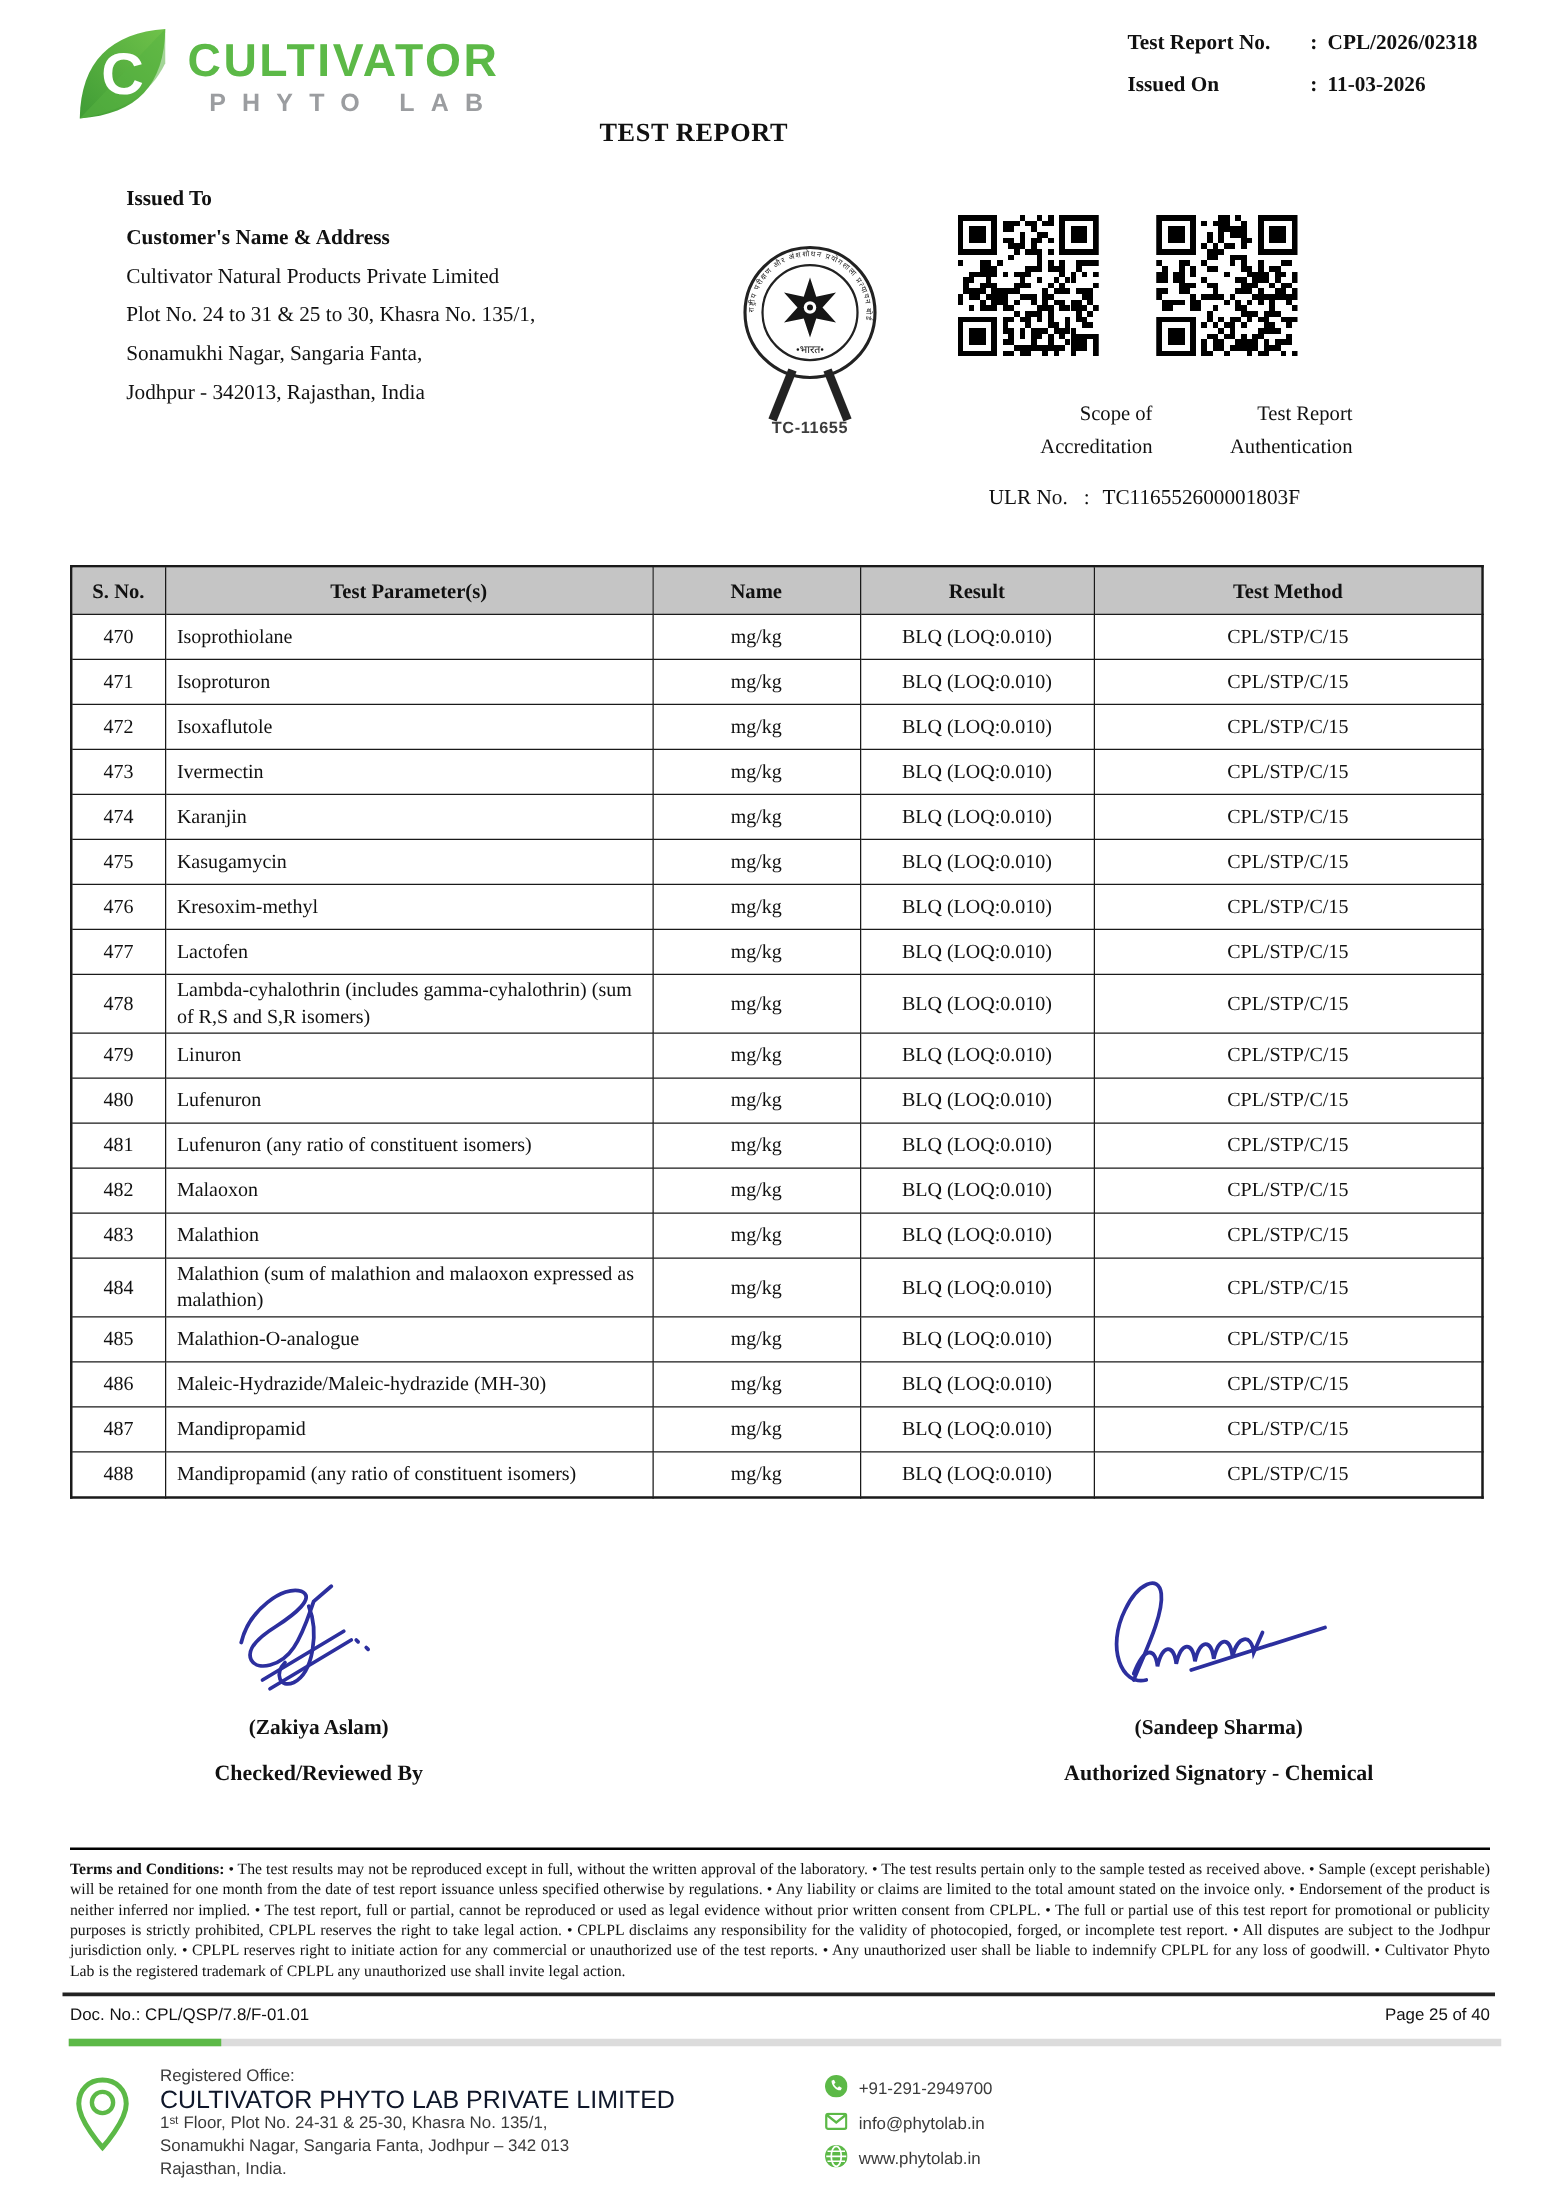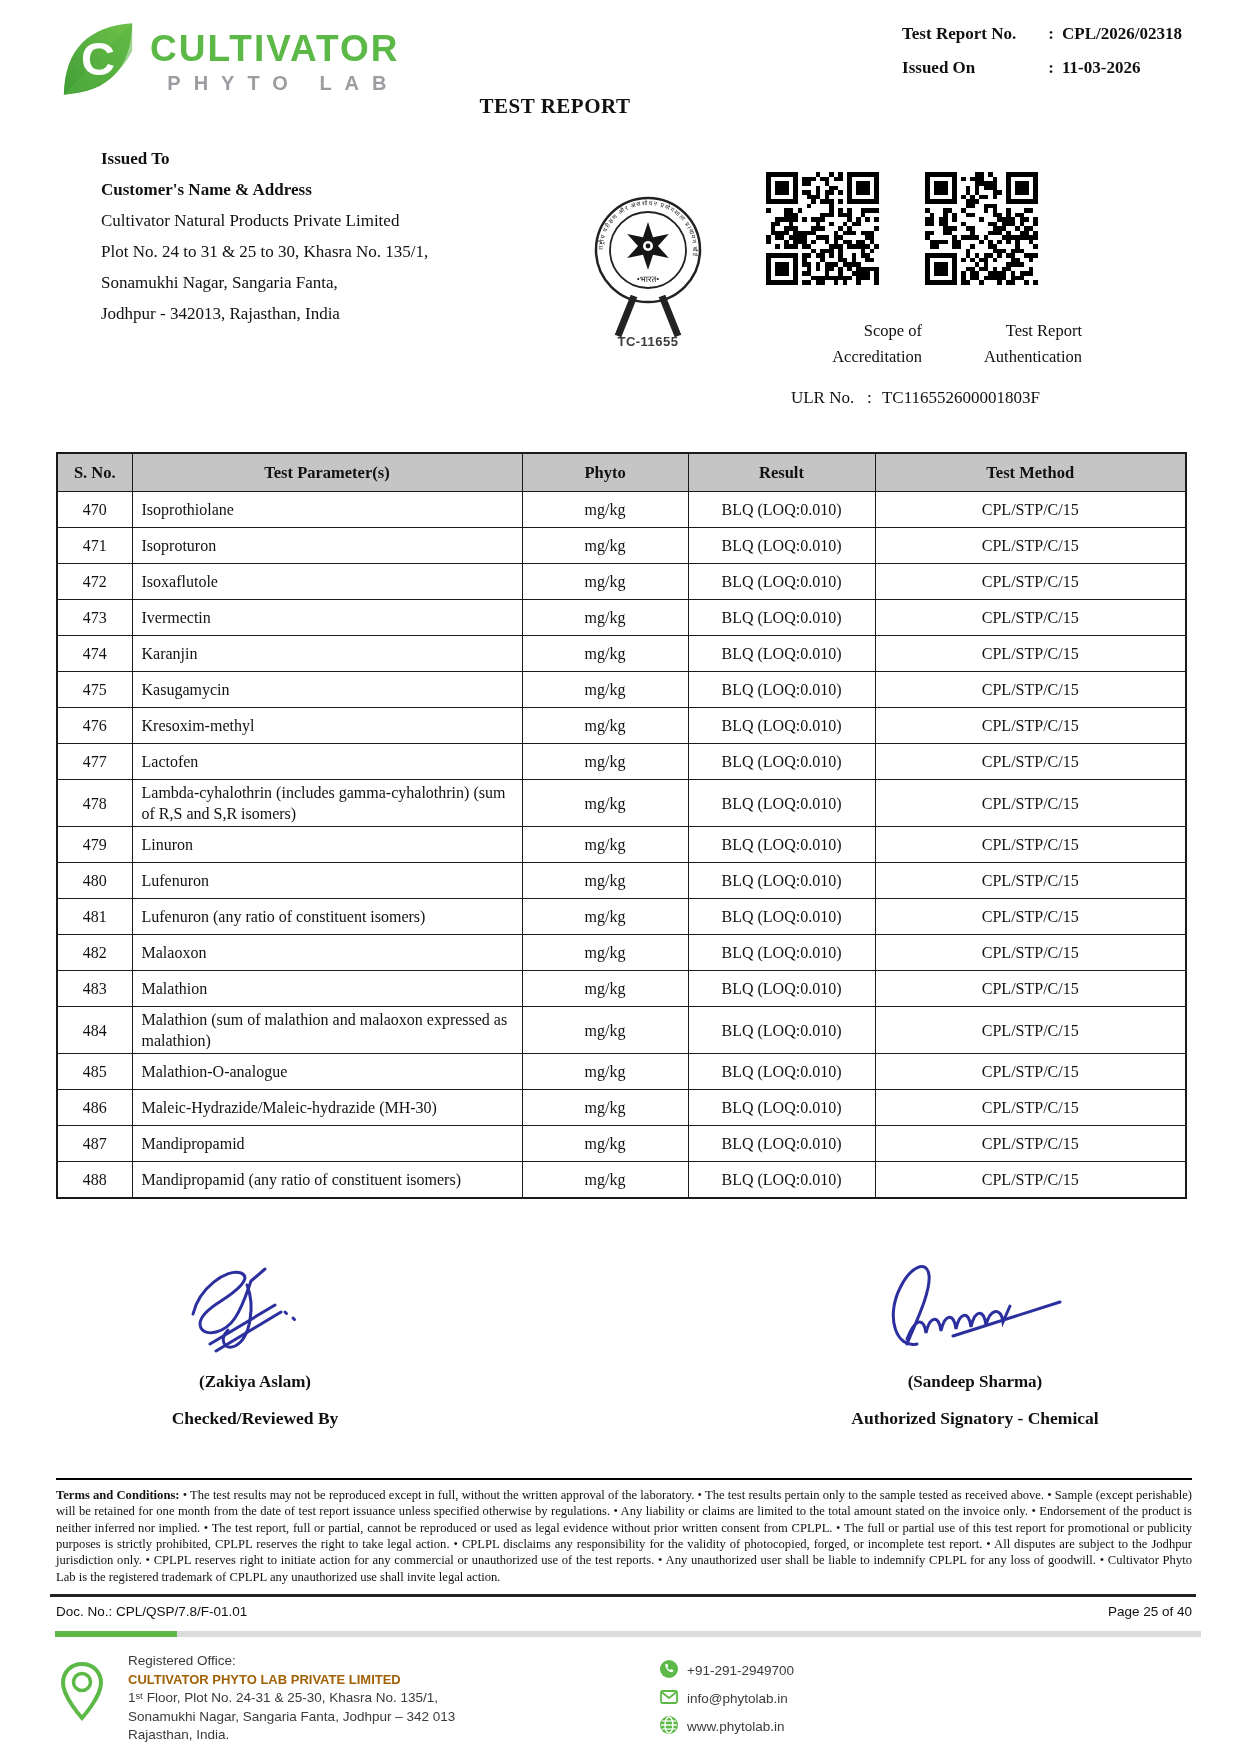--- a/index.html
+++ b/index.html
@@ -76,21 +76,21 @@
 
   
   #footer-bar{left:55px;top:1631px;width:1146px;height:6px;background:#dcdcdc;}
   #footer-bar .seg{height:6px;width:122px;background:var(--brand-green);}
 
   
   #footer{left:0;top:1650px;width:1020px;height:105px;
           font-family:"Liberation Sans",sans-serif;color:#3a3a3a;}
   #pin-icon{position:absolute;left:58px;top:10px;}
   #office-block{position:absolute;left:128px;top:2px;font-size:13.5px;line-height:18.5px;}
-  #office-block .company{font-weight:bold;font-size:13px;color:#a16207;}
+  #office-block .company{font-weight:normal;font-size:20px;color:#0f172a;}
   #contact-block{position:absolute;left:660px;top:10px;font-size:13.5px;}
   #contact-block .c-row{display:flex;align-items:center;gap:9px;margin-bottom:9px;}
   #corp-block{position:absolute;left:700px;top:10px;width:474px;text-align:right;
               font-size:13.2px;line-height:22px;}
 </style>
 </head>
 <body>
 
 <div id="page">
 
@@ -626,21 +626,21 @@
       <col class="col-sno">
         <col class="col-param">
         <col class="col-unit">
       <col class="col-result">
         <col class="col-method">
     </colgroup>
     <thead>
       <tr>
         <th>S. No.</th>
         <th>Test Parameter(s)</th>
-        <th>Phyto</th>
+        <th>Name</th>
         <th>Result</th>
         <th>Test Method</th>
       </tr>
     </thead>
     <tbody>
         <tr>
           <td>470</td>
           <td class="param">Isoprothiolane</td>
           <td>mg/kg</td>
           <td>BLQ (LOQ:0.010)</td>

